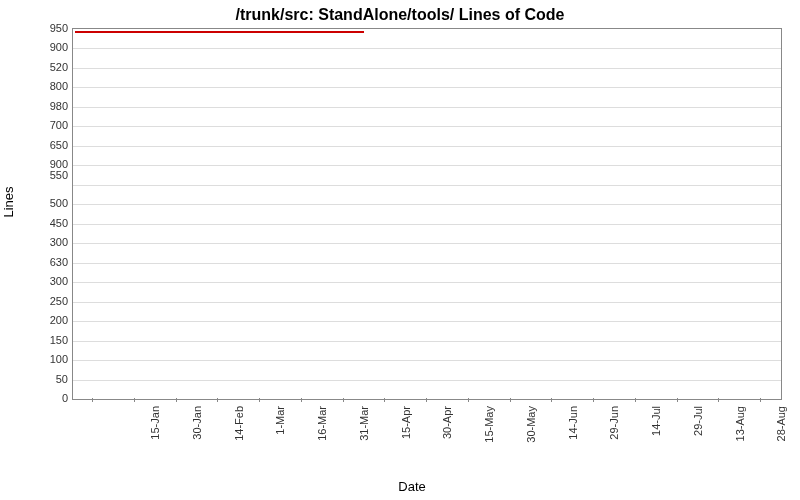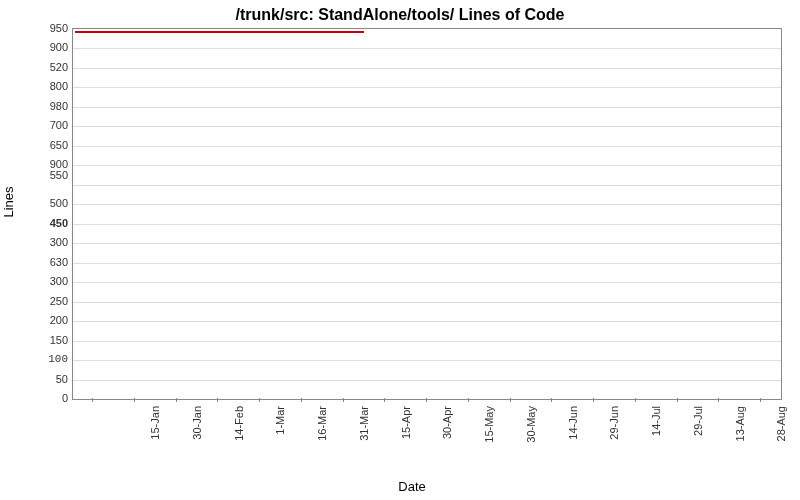--- a/index.html
+++ b/index.html
@@ -111,28 +111,28 @@
       <div class="gridline-h" style="top: 116.842px;"></div>
       <div class="gridline-h" style="top: 97.3684px;"></div>
       <div class="gridline-h" style="top: 77.8947px;"></div>
       <div class="gridline-h" style="top: 58.4211px;"></div>
       <div class="gridline-h" style="top: 38.9474px;"></div>
       <div class="gridline-h" style="top: 19.4737px;"></div>
       <div class="data-line" style="left: 2px; top: 1.72632px; width: 289.375px;"></div>
     </div>
 <div class="y-tick-label" style="top: 398px;">0</div>
     <div class="y-tick-label" style="top: 378.526px;">50</div>
-    <div class="y-tick-label" style="top: 359.053px; font-family: Liberation Mono, monospace;">100</div>
+    <div class="y-tick-label" style="top: 359.053px;">100</div>
     <div class="y-tick-label" style="top: 339.579px;">150</div>
     <div class="y-tick-label" style="top: 320.105px;">200</div>
     <div class="y-tick-label" style="top: 300.632px;">250</div>
     <div class="y-tick-label" style="top: 281.158px; text-align: right;">300</div>
     <div class="y-tick-label" style="top: 261.684px;">630</div>
     <div class="y-tick-label" style="top: 242.211px;">300</div>
-    <div class="y-tick-label" style="top: 222.737px; font-weight: bold;">450</div>
+    <div class="y-tick-label" style="top: 222.737px;">450</div>
     <div class="y-tick-label" style="top: 203.263px;">500</div>
     <div class="y-tick-label" style="top: 175px;">550</div>
     <div class="y-tick-label" style="top: 164.316px;">900</div>
     <div class="y-tick-label" style="top: 144.842px;">650</div>
     <div class="y-tick-label" style="top: 125.368px;">700</div>
     <div class="y-tick-label" style="top: 105.895px;">980</div>
     <div class="y-tick-label" style="top: 86.4211px;">800</div>
     <div class="y-tick-label" style="top: 66.9474px;">520</div>
     <div class="y-tick-label" style="top: 47.4737px;">900</div>
     <div class="y-tick-label" style="top: 28px;">950</div>

